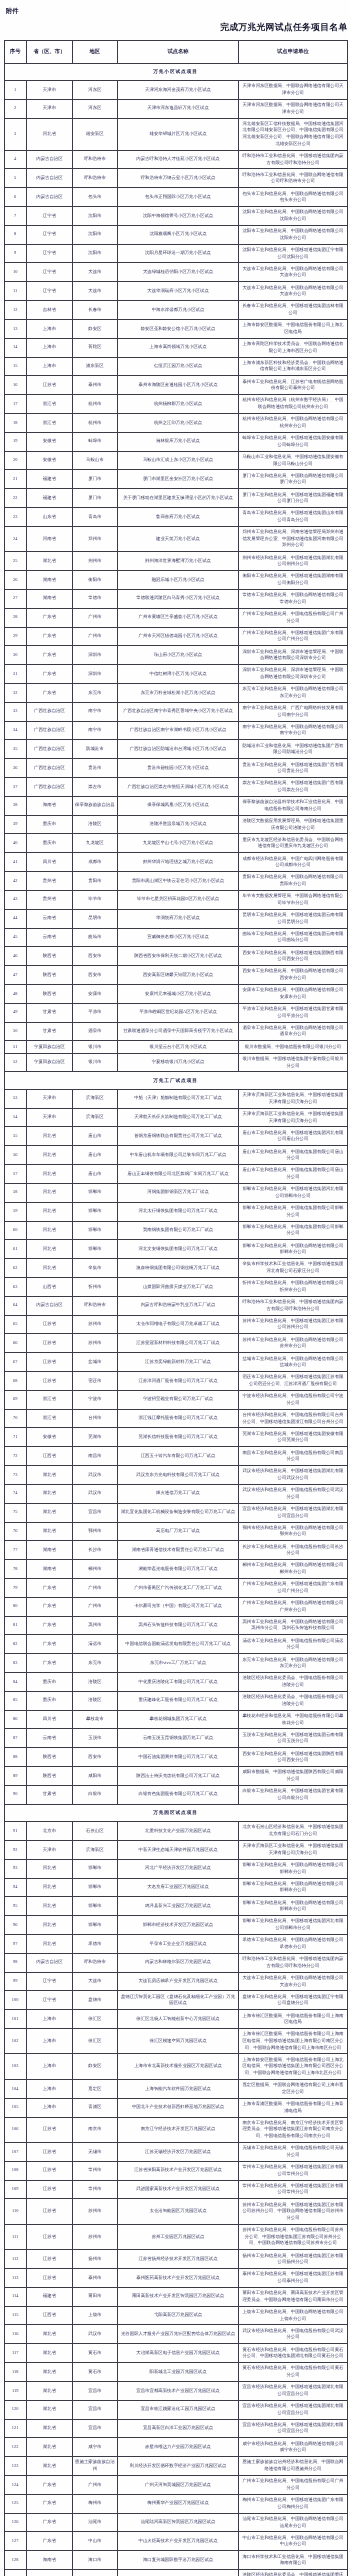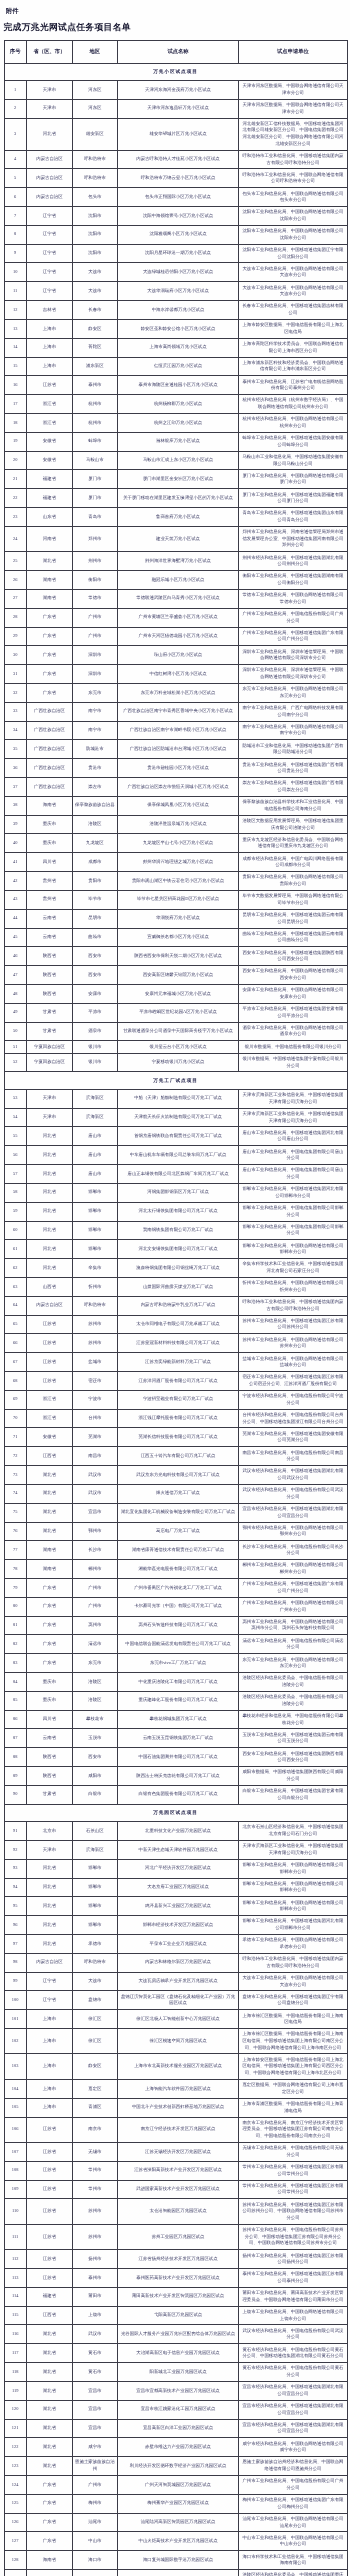--- a/index.html
+++ b/index.html
@@ -1,19 +1,19 @@
 <!DOCTYPE html>
 <html style="font-size:9.4px"><head>
 <meta charset="utf-8">
 <style>
   html,body{margin:0;padding:0;background:#ffffff;}
   body{width:351px;font-family:"Liberation Serif","DejaVu Serif",serif;color:#34345e;}
   .page{width:351px;box-sizing:border-box;padding:5.8px 3.5px 5.8px 3.5px;background:#fefefe;}
   .attachment{font-size:6.4px;font-weight:bold;color:#1c1c3a;margin:1.2px 0 5.8px 2.3px;}
-  .title{text-align:left;font-size:8.8px;font-weight:bold;color:#14142d;margin:0 0 5.8px 0;letter-spacing:0.3px;}
+  .title{text-align:right;font-size:8.8px;font-weight:bold;color:#14142d;margin:0 0 5.8px 0;letter-spacing:0.3px;}
   table.list{width:100%;border-collapse:collapse;table-layout:fixed;}
   table.list th,table.list td{
     border:0.6px solid #3a3a46;text-align:center;vertical-align:middle;
     padding:2.3px 1.8px;font-size:4.4px;line-height:1.5;word-break:break-all;
   }
   table.list th{font-size:5.3px;font-weight:bold;color:#1f1f40;padding:7px 1.2px;}
   tr.section-row td{font-weight:bold;font-size:4.7px;letter-spacing:0.9px;padding:4.7px 1.2px;color:#22224a;}
   td.seq-cell{font-size:4.7px;}
   col.c-seq{width:6.5%;}
   col.c-prov{width:13.5%;}

